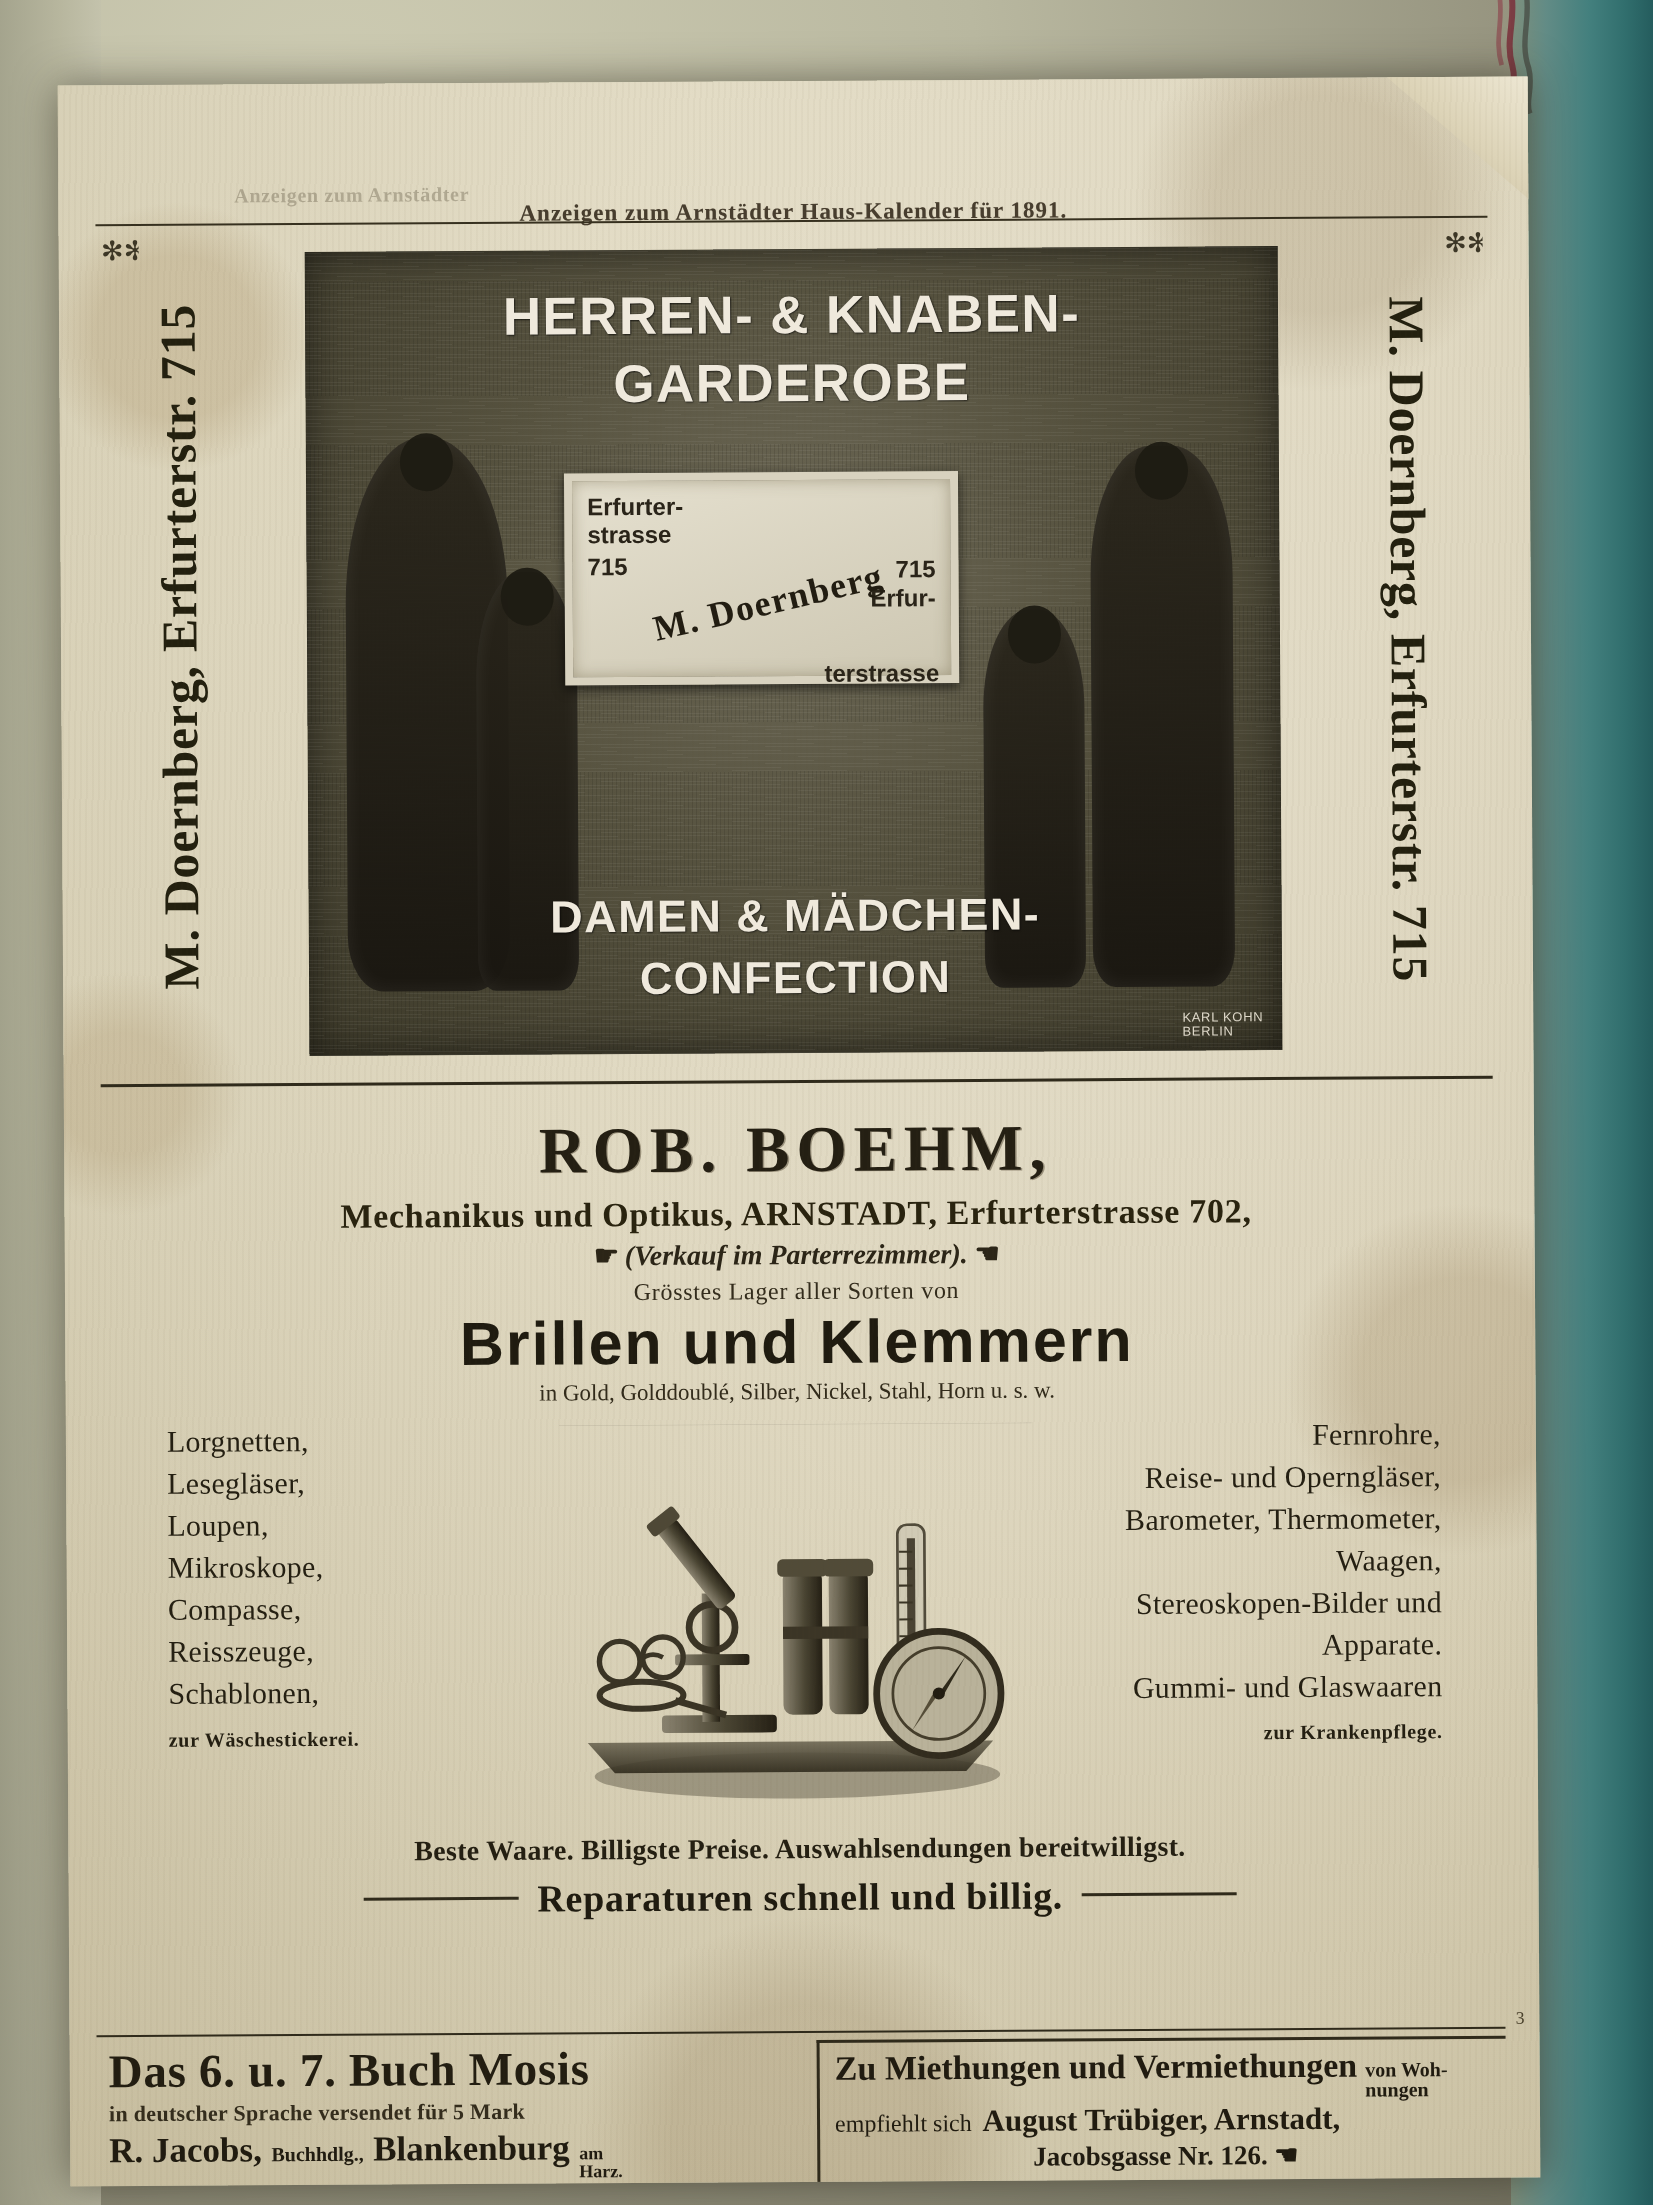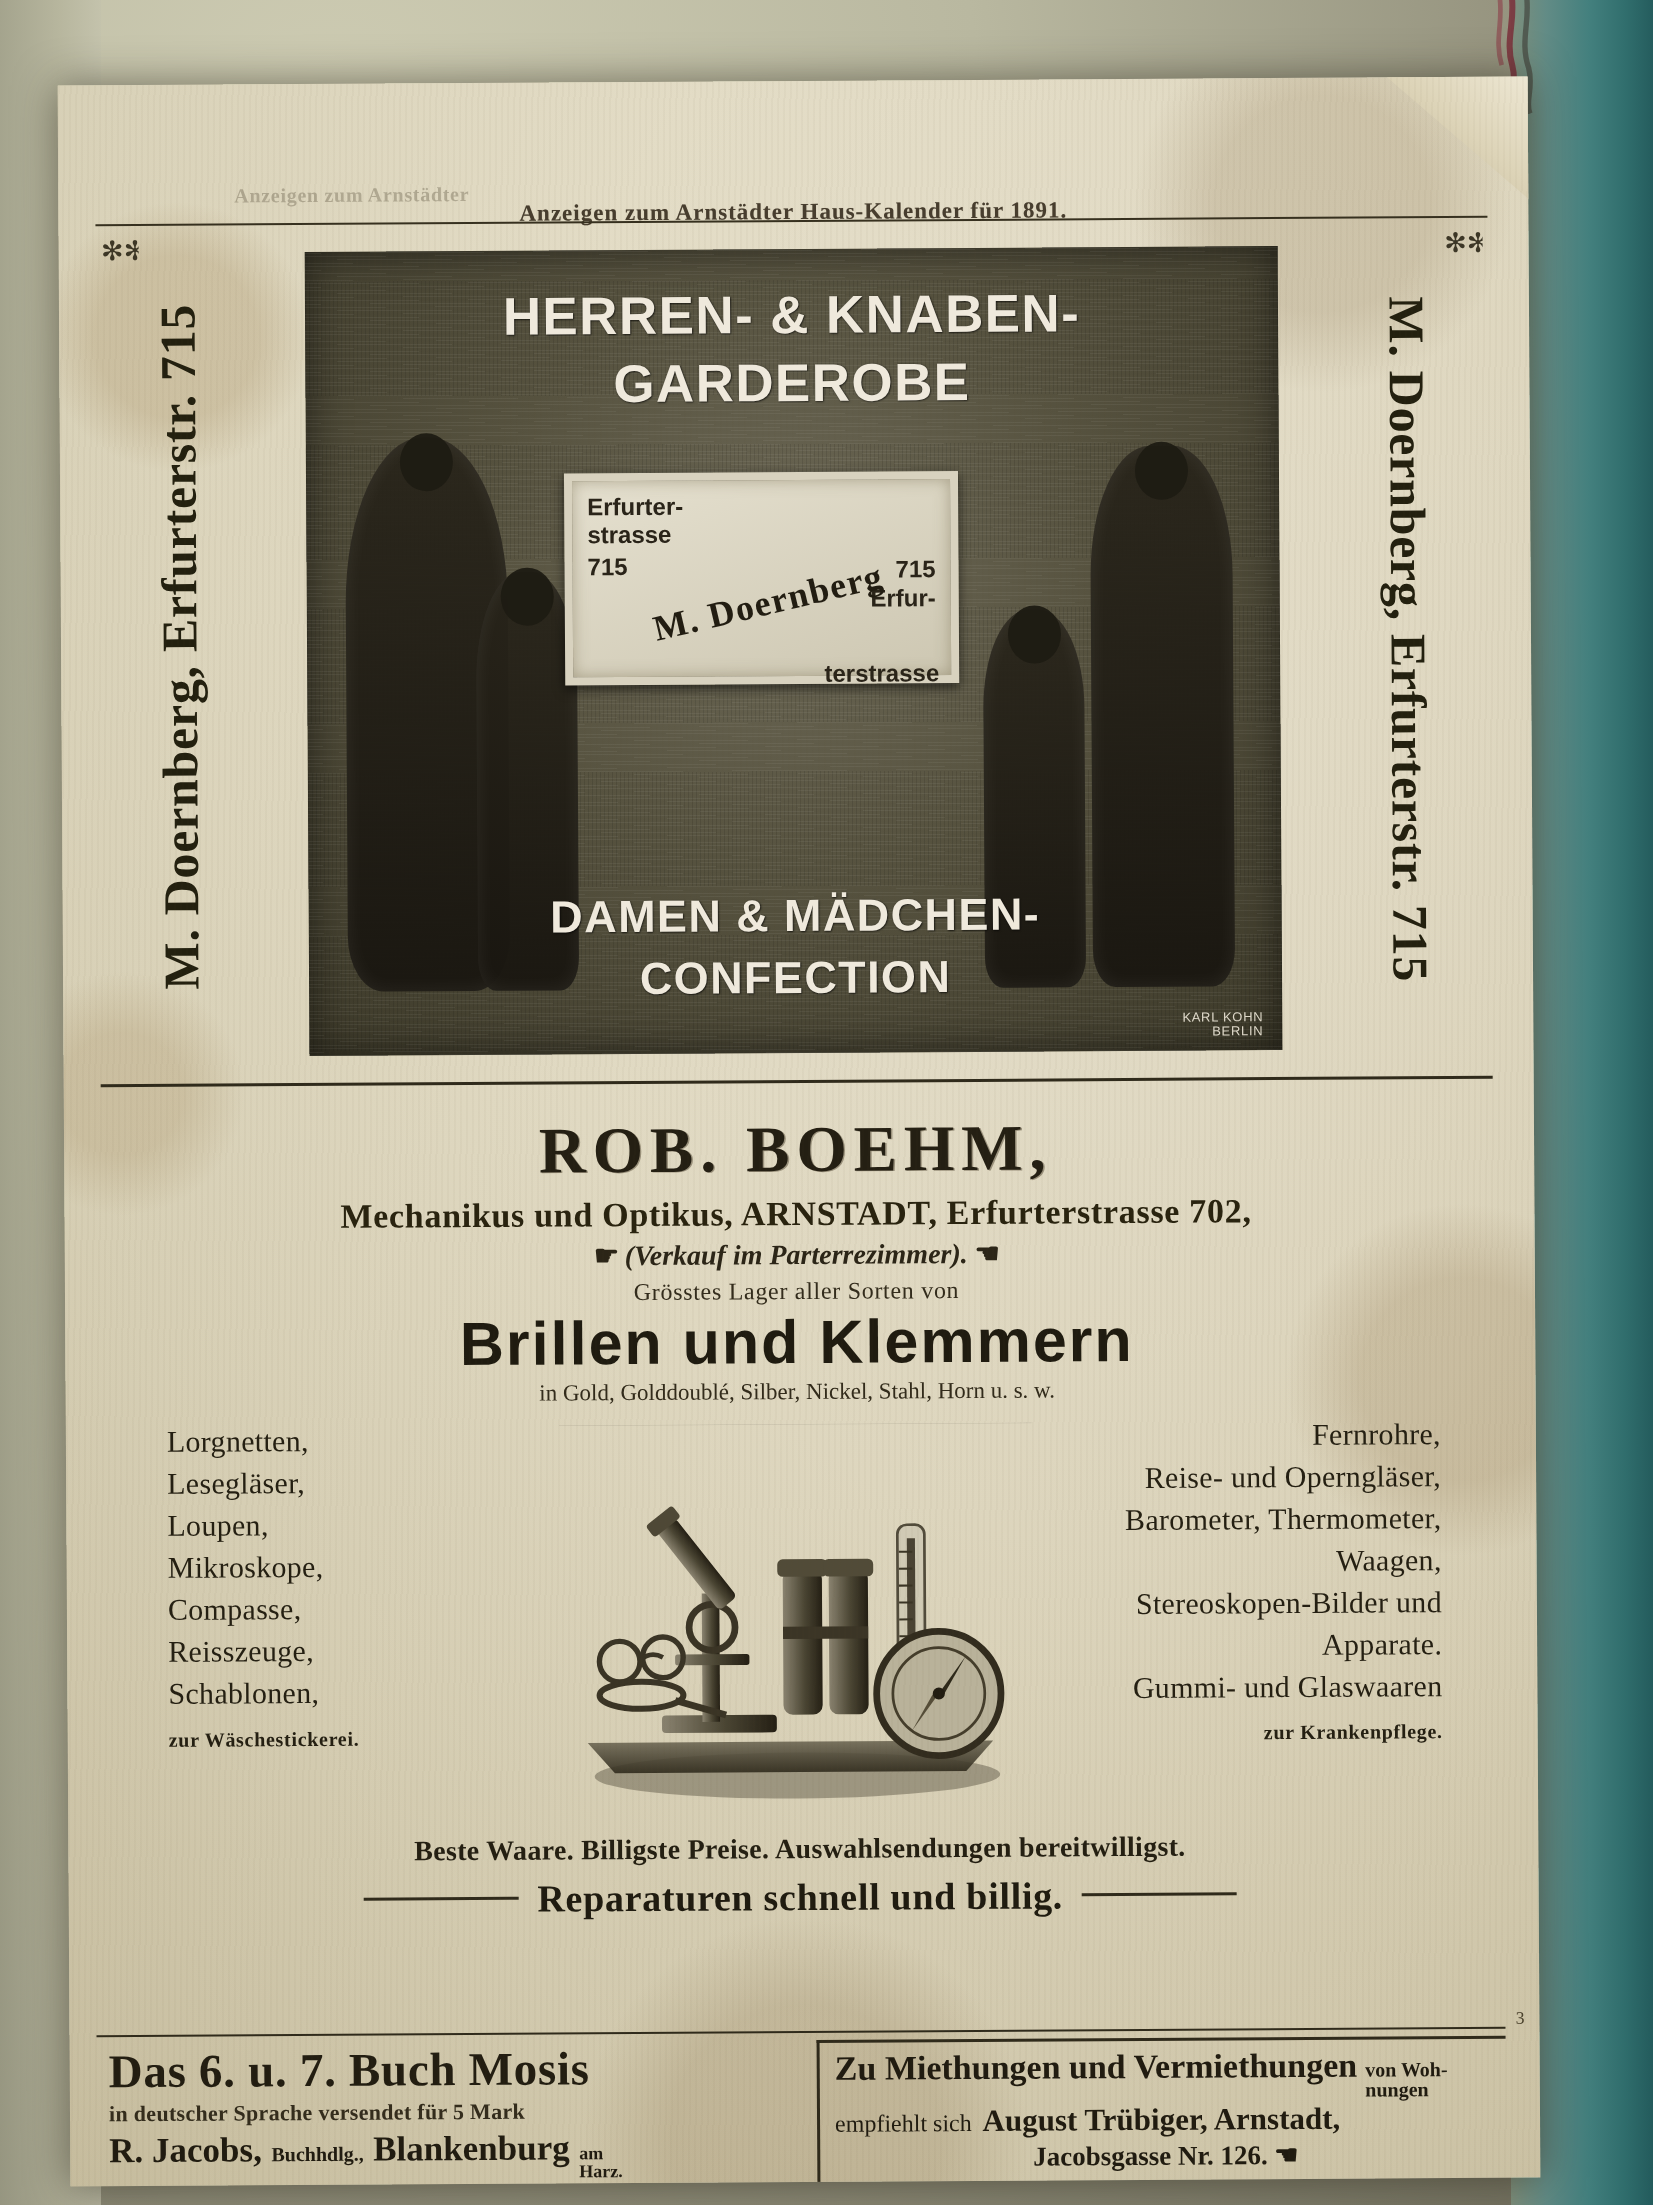--- a/index.html
+++ b/index.html
@@ -221,21 +221,20 @@
     transform: rotate(-13deg);
     font-family: "Liberation Serif", serif;
     font-weight: bold;
     font-size: 36px;
     color: #221d12;
     letter-spacing: 1.4px;
   }
   #eng-credit {
     position: absolute;
     right: 19px; bottom: 12px;
-    text-align: right;
     color: #ded8c9;
     font-family: "Liberation Sans", sans-serif;
     font-size: 13px;
     line-height: 14px;
     letter-spacing: 0.7px;
     z-index: 6;
   }
 
   
   .figure {

